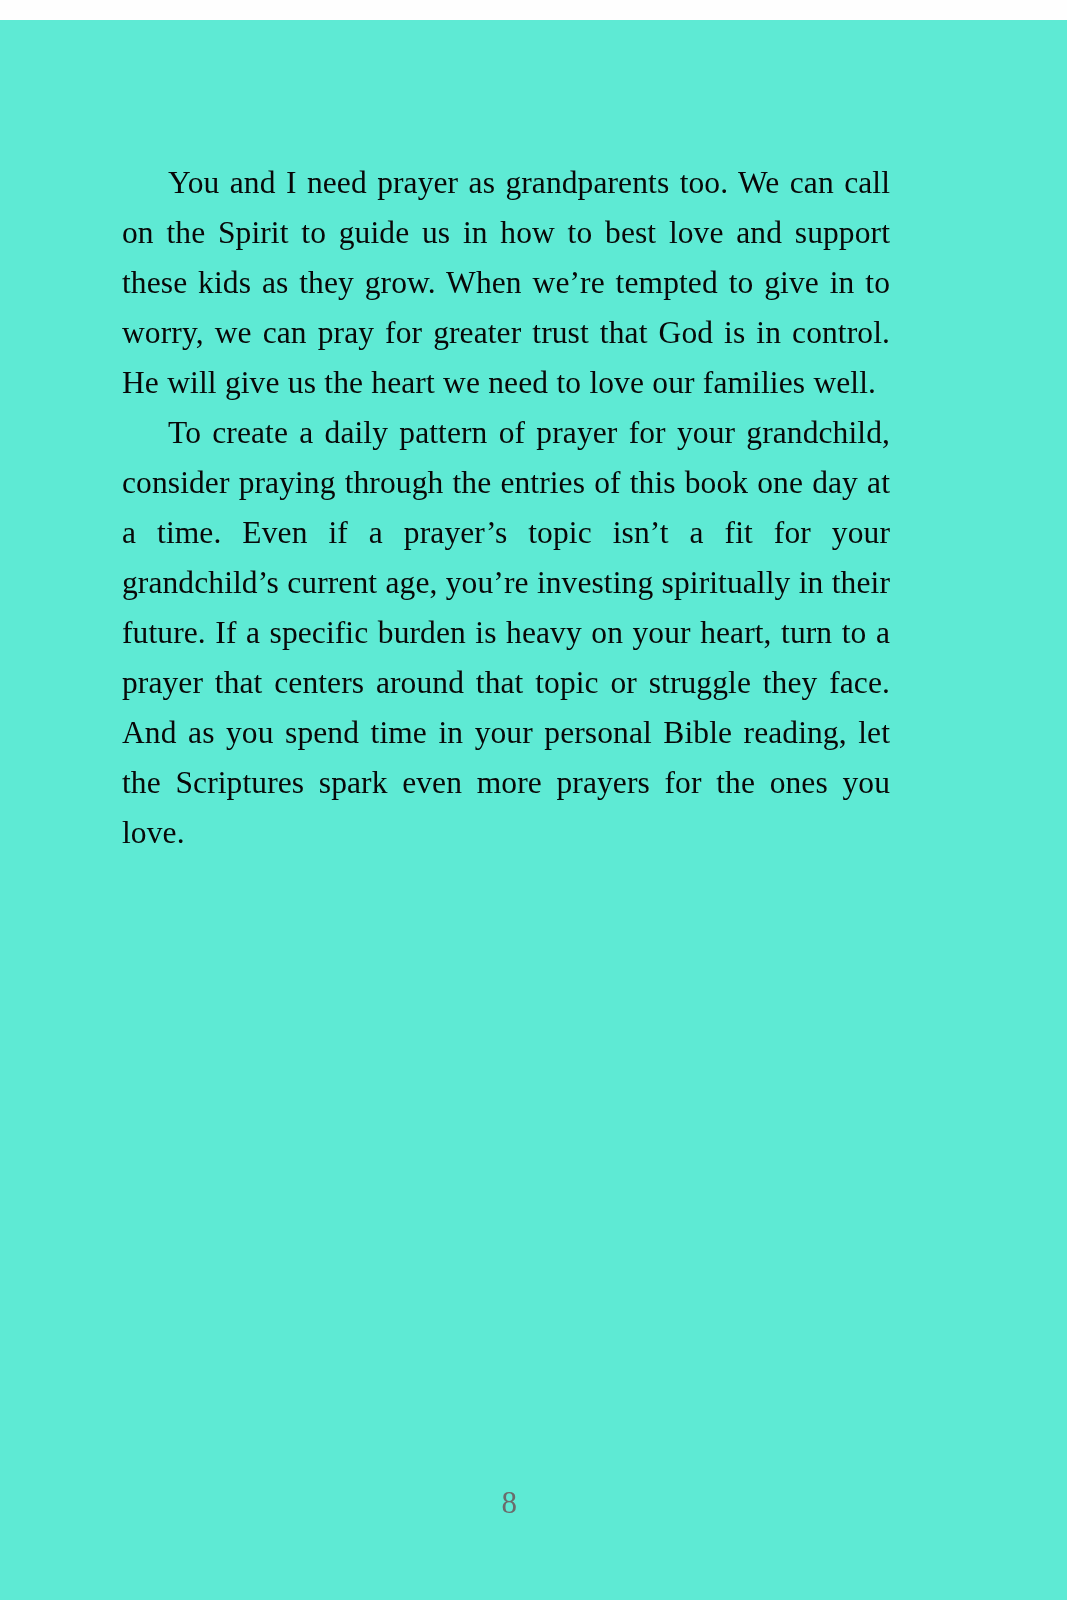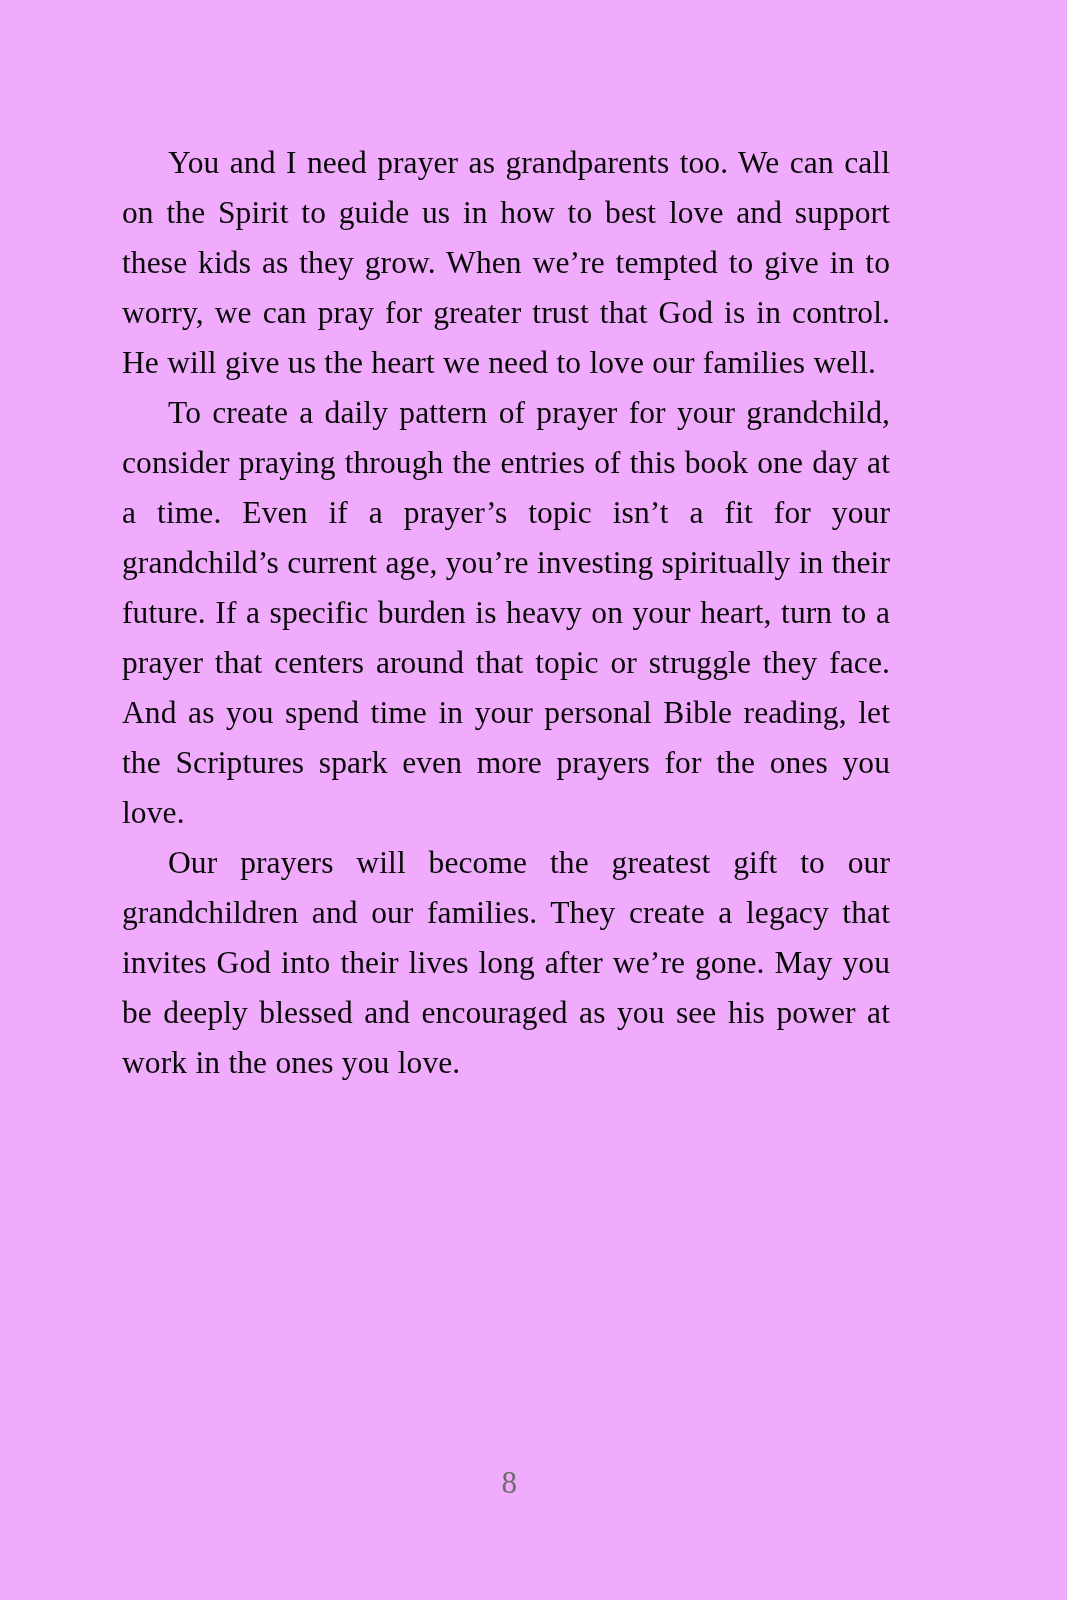--- a/index.html
+++ b/index.html
@@ -13,21 +13,22 @@
     background: #fefefe;
     font-family: "Liberation Serif", "DejaVu Serif", serif;
     color: #000000;
     overflow: hidden;
     position: relative;
   }
 
   .page {
     position: absolute;
     inset: 0;
-    background: #f0abfc;
+    background: #5eead4;
+    margin-top: 20px;
   }
 
   
   .text-column {
     position: absolute;
     left: 122px;
     top: 138px;
     width: 768px;
   }
 
@@ -68,20 +69,19 @@
   }
 </style>
 </head>
 <body>
 
 <div class="page">
 
   <div class="text-column">
     <p class="para">You and I need prayer as grandparents too. We can call on the Spirit to guide us in how to best love and support these kids as they grow. When we’re tempted to give in to worry, we can pray for greater trust that God is in control. He will give us the heart we need to love our families well.</p>
     <p class="para">To create a daily pattern of prayer for your grandchild, consider praying through the entries of this book one day at a time. Even if a prayer’s topic isn’t a fit for your grandchild’s current age, you’re investing spiritually in their future. If a specific burden is heavy on your heart, turn to a prayer that centers around that topic or struggle they face. And as you spend time in your personal Bible reading, let the Scriptures spark even more prayers for the ones you love.</p>
-    <p class="para">Our prayers will become the greatest gift to our grandchildren and our families. They create a legacy that invites God into their lives long after we’re gone. May you be deeply blessed and encouraged as you see his power at work in the ones you love.</p>
   </div>
 
   <div class="folio">
     <span class="folio-inner">8</span>
   </div>
 
 </div>
 
 </body></html>

